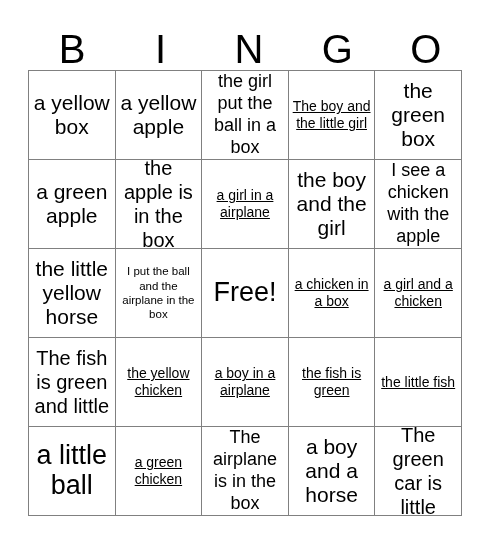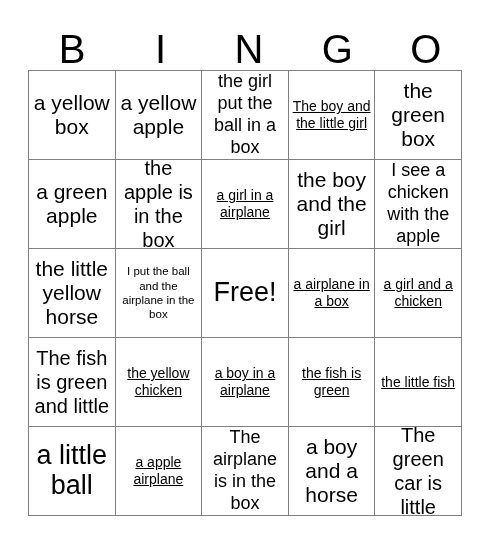--- a/index.html
+++ b/index.html
@@ -123,21 +123,21 @@
       <div class="cell fs-xl">
         <span class="cell-text">the little yellow horse</span>
       </div>
       <div class="cell fs-xs">
         <span class="cell-text">I put the ball and the airplane in the box</span>
       </div>
       <div class="cell fs-xxl">
         <span class="cell-text">Free!</span>
       </div>
       <div class="cell fs-lg">
-        <span class="cell-text">a airplane in a box</span>
+        <span class="cell-text">a chicken in a box</span>
       </div>
       <div class="cell fs-lg">
         <span class="cell-text">a girl and a chicken</span>
       </div>
       <div class="cell fs-md">
         <span class="cell-text">The fish is green and little</span>
       </div>
       <div class="cell fs-lg">
         <span class="cell-text">the yellow chicken</span>
       </div>
@@ -147,21 +147,21 @@
       <div class="cell fs-lg">
         <span class="cell-text">the fish is green</span>
       </div>
       <div class="cell fs-lg">
         <span class="cell-text">the little fish</span>
       </div>
       <div class="cell fs-xxl">
         <span class="cell-text">a little ball</span>
       </div>
       <div class="cell fs-lg">
-        <span class="cell-text">a apple airplane</span>
+        <span class="cell-text">a green chicken</span>
       </div>
       <div class="cell fs-sm">
         <span class="cell-text">The airplane is in the box</span>
       </div>
       <div class="cell fs-xl">
         <span class="cell-text">a boy and a horse</span>
       </div>
       <div class="cell fs-md">
         <span class="cell-text">The green car is little</span>
       </div>

